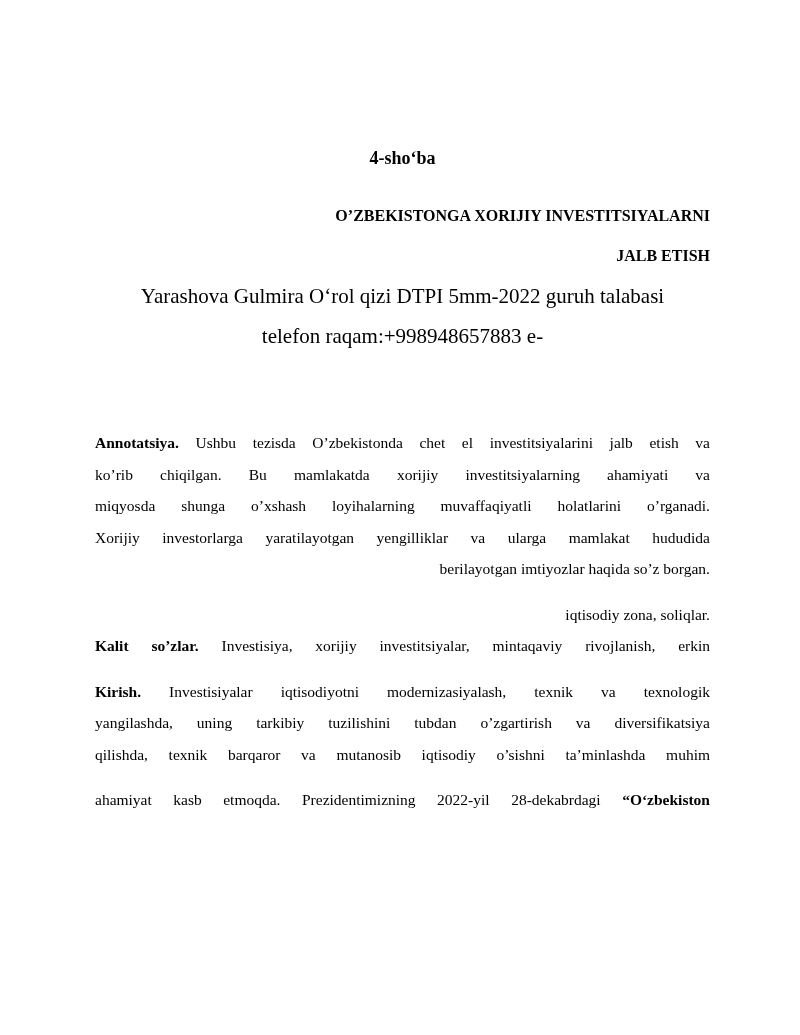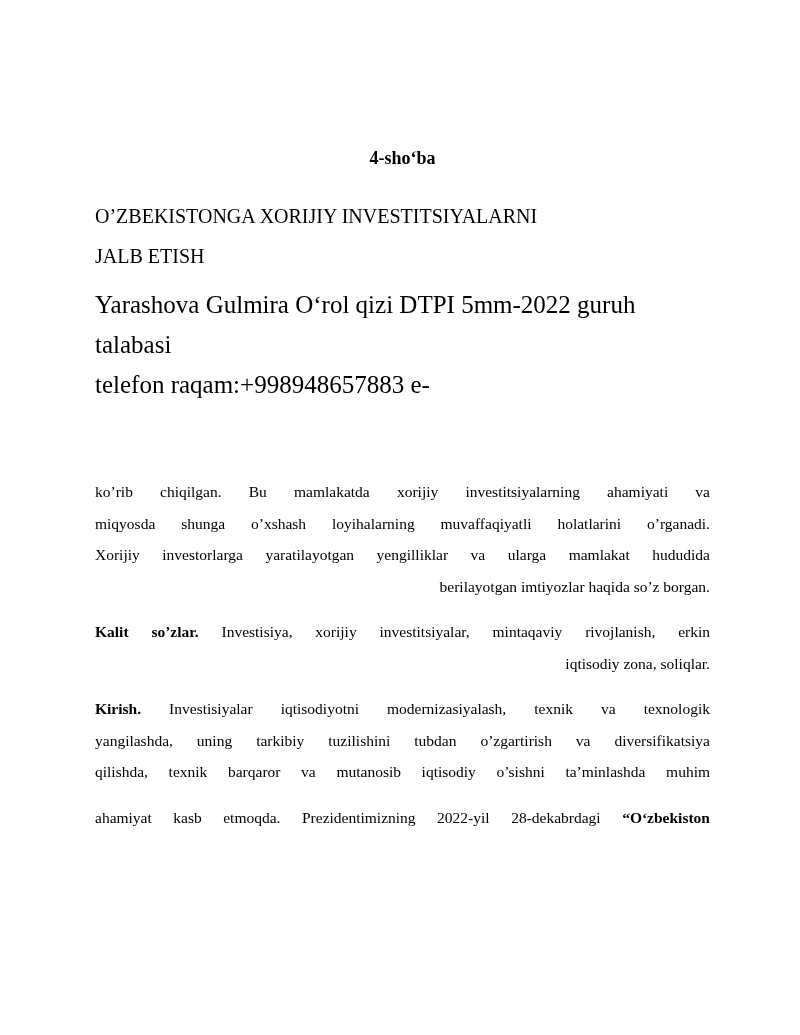--- a/index.html
+++ b/index.html
@@ -18,31 +18,30 @@
     padding: 146px 90px 0 95px;
     overflow: hidden;
   }
   .section-no {
     text-align: center;
     font-weight: bold;
     font-size: 18px;
     line-height: 24px;
   }
   .doc-title {
-    text-align: left;
-    font-weight: normal;
-    font-size: 20px;
+    text-align: right;
+    font-weight: bold;
+    font-size: 16px;
     line-height: 40px;
     margin-top: 26px;
   }
   .author-block {
-    text-align: left;
-    font-size: 25px;
+    text-align: center;
+    font-size: 21px;
     line-height: 40px;
-    margin-top: 9px;
   }
   .body-text {
     margin-top: 71px;
     font-size: 15.5px;
     line-height: 31.5px;
   }
   .para { margin-top: 0; }
   .para + .para { margin-top: 14px; }
   .para-last { margin-top: 17px; }
   .line { text-align: right; }
@@ -64,28 +63,29 @@
     <div>JALB ETISH</div>
   </div>
 
   <div class="author-block">
     <div>Yarashova Gulmira Oʻrol qizi DTPI 5mm-2022 guruh talabasi</div>
     <div>telefon raqam:+998948657883 e-</div>
   </div>
 
   <div class="body-text">
     <div class="para">
+        <div class="line just"><span class="b">Annotatsiya.</span><span> Ushbu tezisda O’zbekistonda chet el investitsiyalarini jalb etish va</span></div>
         <div class="line just"><span>ko’rib chiqilgan. Bu mamlakatda xorijiy investitsiyalarning ahamiyati va</span></div>
         <div class="line just"><span>miqyosda shunga o’xshash loyihalarning muvaffaqiyatli holatlarini o’rganadi.</span></div>
         <div class="line just"><span>Xorijiy investorlarga yaratilayotgan yengilliklar va ularga mamlakat hududida</span></div>
         <div class="line"><span>berilayotgan imtiyozlar haqida so’z borgan.</span></div>
       </div>
     <div class="para">
+        <div class="line"><span>iqtisodiy zona, soliqlar.</span></div>
         <div class="line just"><span class="b">Kalit so’zlar.</span><span> Investisiya, xorijiy investitsiyalar,  mintaqaviy rivojlanish, erkin</span></div>
-        <div class="line"><span>iqtisodiy zona, soliqlar.</span></div>
       </div>
     <div class="para">
         <div class="line just"><span class="b">Kirish.</span><span> Investisiyalar iqtisodiyotni modernizasiyalash, texnik va texnologik</span></div>
         <div class="line just"><span>yangilashda, uning tarkibiy tuzilishini tubdan o’zgartirish va diversifikatsiya</span></div>
         <div class="line just"><span>qilishda, texnik barqaror va mutanosib iqtisodiy o’sishni ta’minlashda muhim</span></div>
       </div>
     <div class="para para-last">
         <div class="line just"><span>ahamiyat kasb etmoqda. Prezidentimizning 2022-yil 28-dekabrdagi </span><span class="b">“Oʻzbekiston</span></div>
       </div>
   </div>

